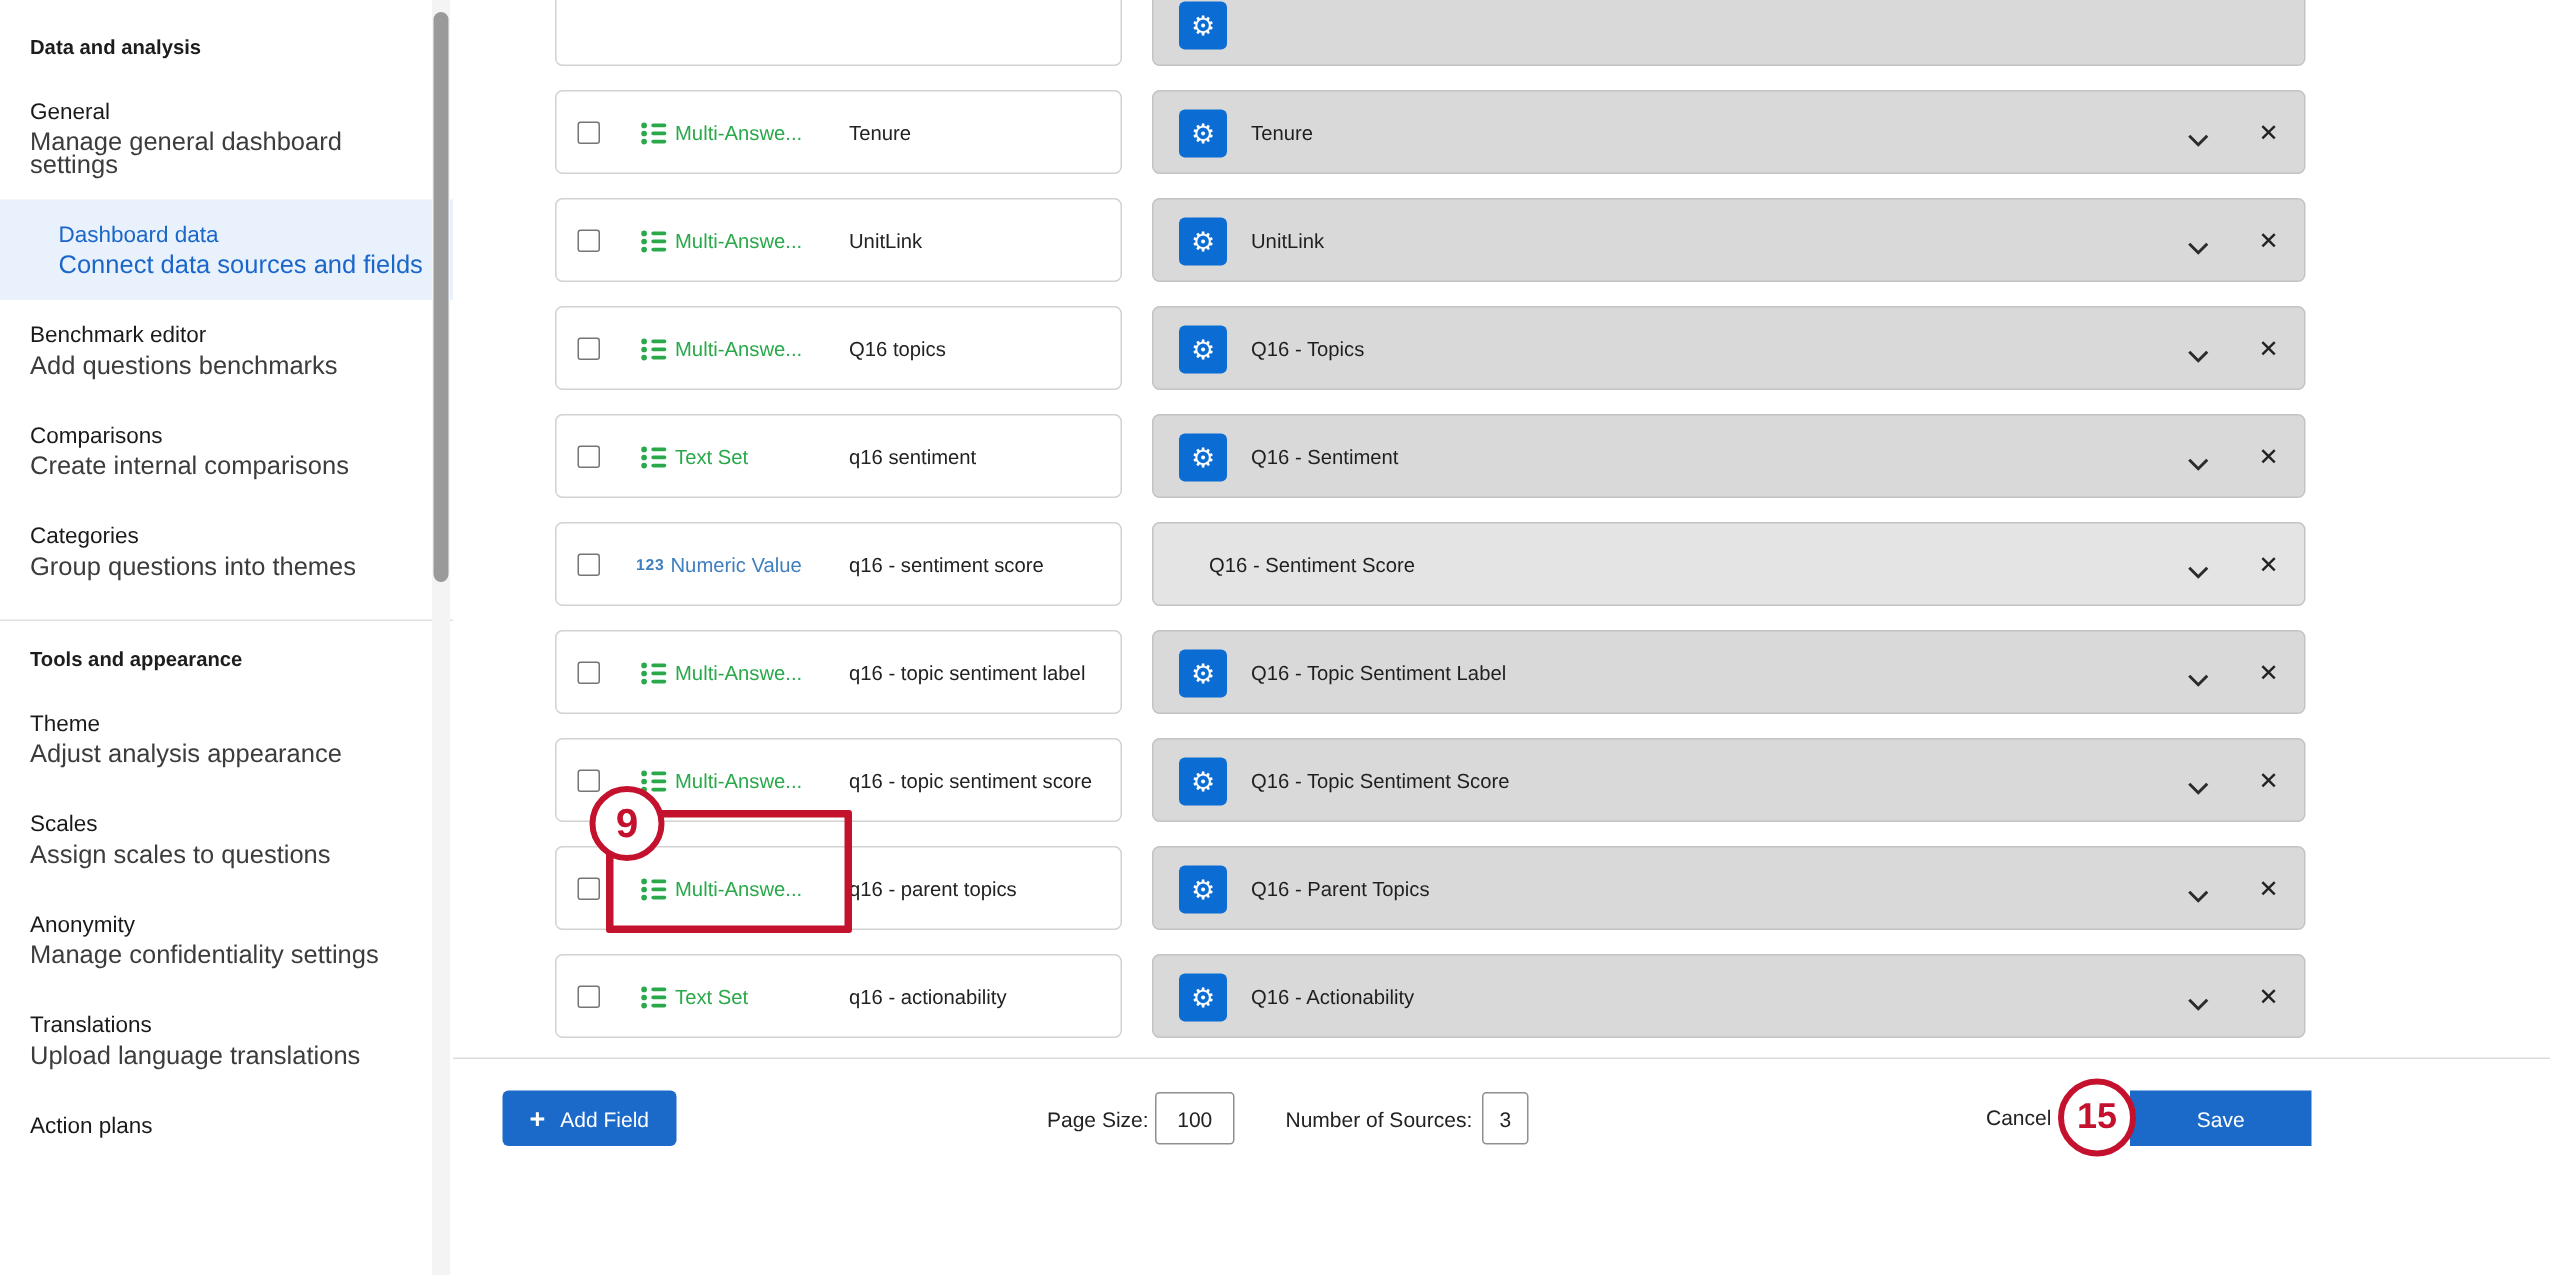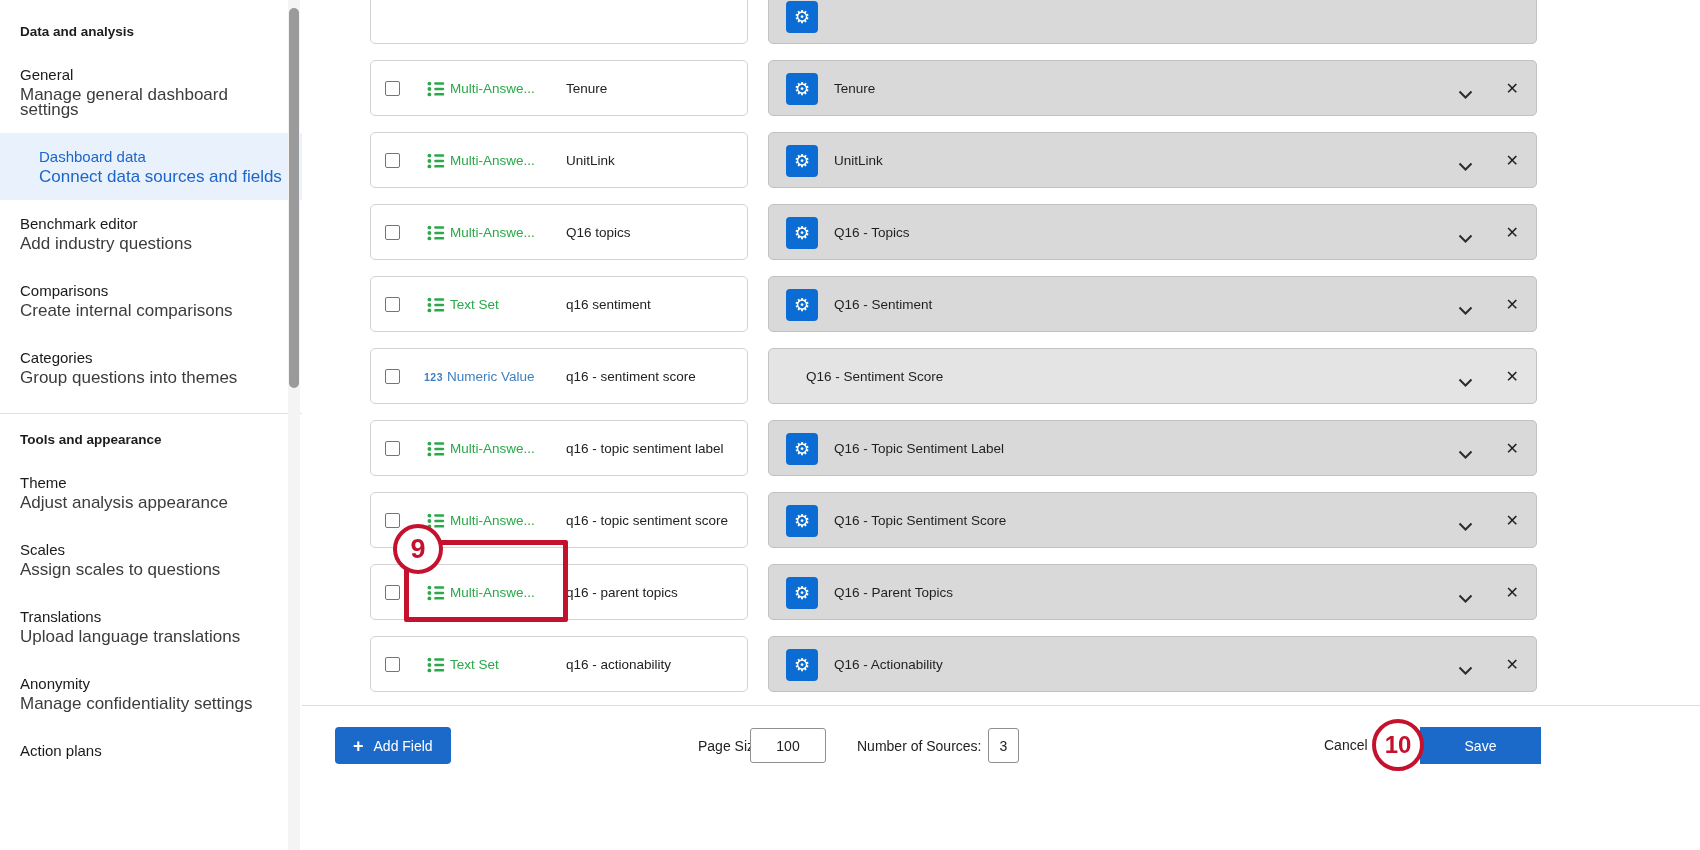--- a/index.html
+++ b/index.html
@@ -64,21 +64,21 @@
   .footer{position:absolute;left:0;top:705px;width:1398px;height:145px;background:#fff;
     border-top:1px solid #dcdcdc;}
   .add-field-btn{position:absolute;left:33px;top:21px;height:37px;padding:0 18px;background:#1b6ac9;
     color:#fff;border:none;border-radius:4px;font-size:14px;display:flex;align-items:center;gap:10px;cursor:pointer;}
   .plus-icon{font-size:18px;font-weight:bold;line-height:1;}
   .ft-label{position:absolute;top:32px;font-size:14px;color:#222;}
   .ps-label{left:396px;}
   .ns-label{left:555px;}
   .ft-input{position:absolute;top:22px;height:35px;border:1px solid #8f8f8f;border-radius:3px;
     text-align:center;font-size:14px;color:#222;font-family:"Liberation Sans",sans-serif;}
-  .ps-input{left:448px;width:76px;}
+  .ps-input{left:468px;width:53px;}
   .ns-input{left:686px;width:31px;}
   .cancel-btn{position:absolute;left:1022px;top:31px;font-size:14px;color:#222;background:none;
     border:none;cursor:pointer;}
   .save-btn{position:absolute;left:1118px;top:21px;width:121px;height:37px;background:#1b6ac9;
     color:#fff;border:none;border-radius:0;font-size:14px;cursor:pointer;}
 
   
   .ann-rect{position:absolute;left:404px;top:540px;width:164px;height:82px;
     border:5px solid #c4122e;border-radius:2px;z-index:40;pointer-events:none;}
   .ann-circle{position:absolute;width:50px;height:50px;background:#fff;border:4px solid #c4122e;
@@ -98,47 +98,47 @@
         <div class="nav-item">
           <div class="nav-label">General</div>
           <div class="nav-desc">Manage general dashboard settings</div>
         </div>
         <div class="nav-item selected">
           <div class="nav-label">Dashboard data</div>
           <div class="nav-desc">Connect data sources and fields</div>
         </div>
         <div class="nav-item">
           <div class="nav-label">Benchmark editor</div>
-          <div class="nav-desc">Add industry questions</div>
+          <div class="nav-desc">Add questions benchmarks</div>
         </div>
         <div class="nav-item">
           <div class="nav-label">Comparisons</div>
           <div class="nav-desc">Create internal comparisons</div>
         </div>
         <div class="nav-item">
           <div class="nav-label">Categories</div>
           <div class="nav-desc">Group questions into themes</div>
         </div>
         <div class="nav-divider"></div>
         <div class="nav-header">Tools and appearance</div>
         <div class="nav-item">
           <div class="nav-label">Theme</div>
           <div class="nav-desc">Adjust analysis appearance</div>
         </div>
         <div class="nav-item">
           <div class="nav-label">Scales</div>
           <div class="nav-desc">Assign scales to questions</div>
         </div>
         <div class="nav-item">
+          <div class="nav-label">Anonymity</div>
+          <div class="nav-desc">Manage confidentiality settings</div>
+        </div>
+        <div class="nav-item">
           <div class="nav-label">Translations</div>
           <div class="nav-desc">Upload language translations</div>
-        </div>
-        <div class="nav-item">
-          <div class="nav-label">Anonymity</div>
-          <div class="nav-desc">Manage confidentiality settings</div>
         </div>
         <div class="nav-item">
           <div class="nav-label">Action plans</div>
         </div>
       </div>
     <div class="scrollbar-track">
       <div class="scrollbar-thumb"></div>
     </div>
   </aside>
 
@@ -372,14 +372,14 @@
       <input class="ft-input ps-input" value="100" style="">
       <span class="ft-label ns-label">Number of Sources:</span>
       <input class="ft-input ns-input" value="3" style="">
       <button class="cancel-btn">Cancel</button>
       <button class="save-btn">Save</button>
     </div>
   </div>
 
   <div class="ann-rect"></div>
   <div class="ann-circle ann-9">9</div>
-  <div class="ann-circle ann-10">10</div>
+  <div class="ann-circle ann-10">15</div>
 </div>
 
 </body></html>

